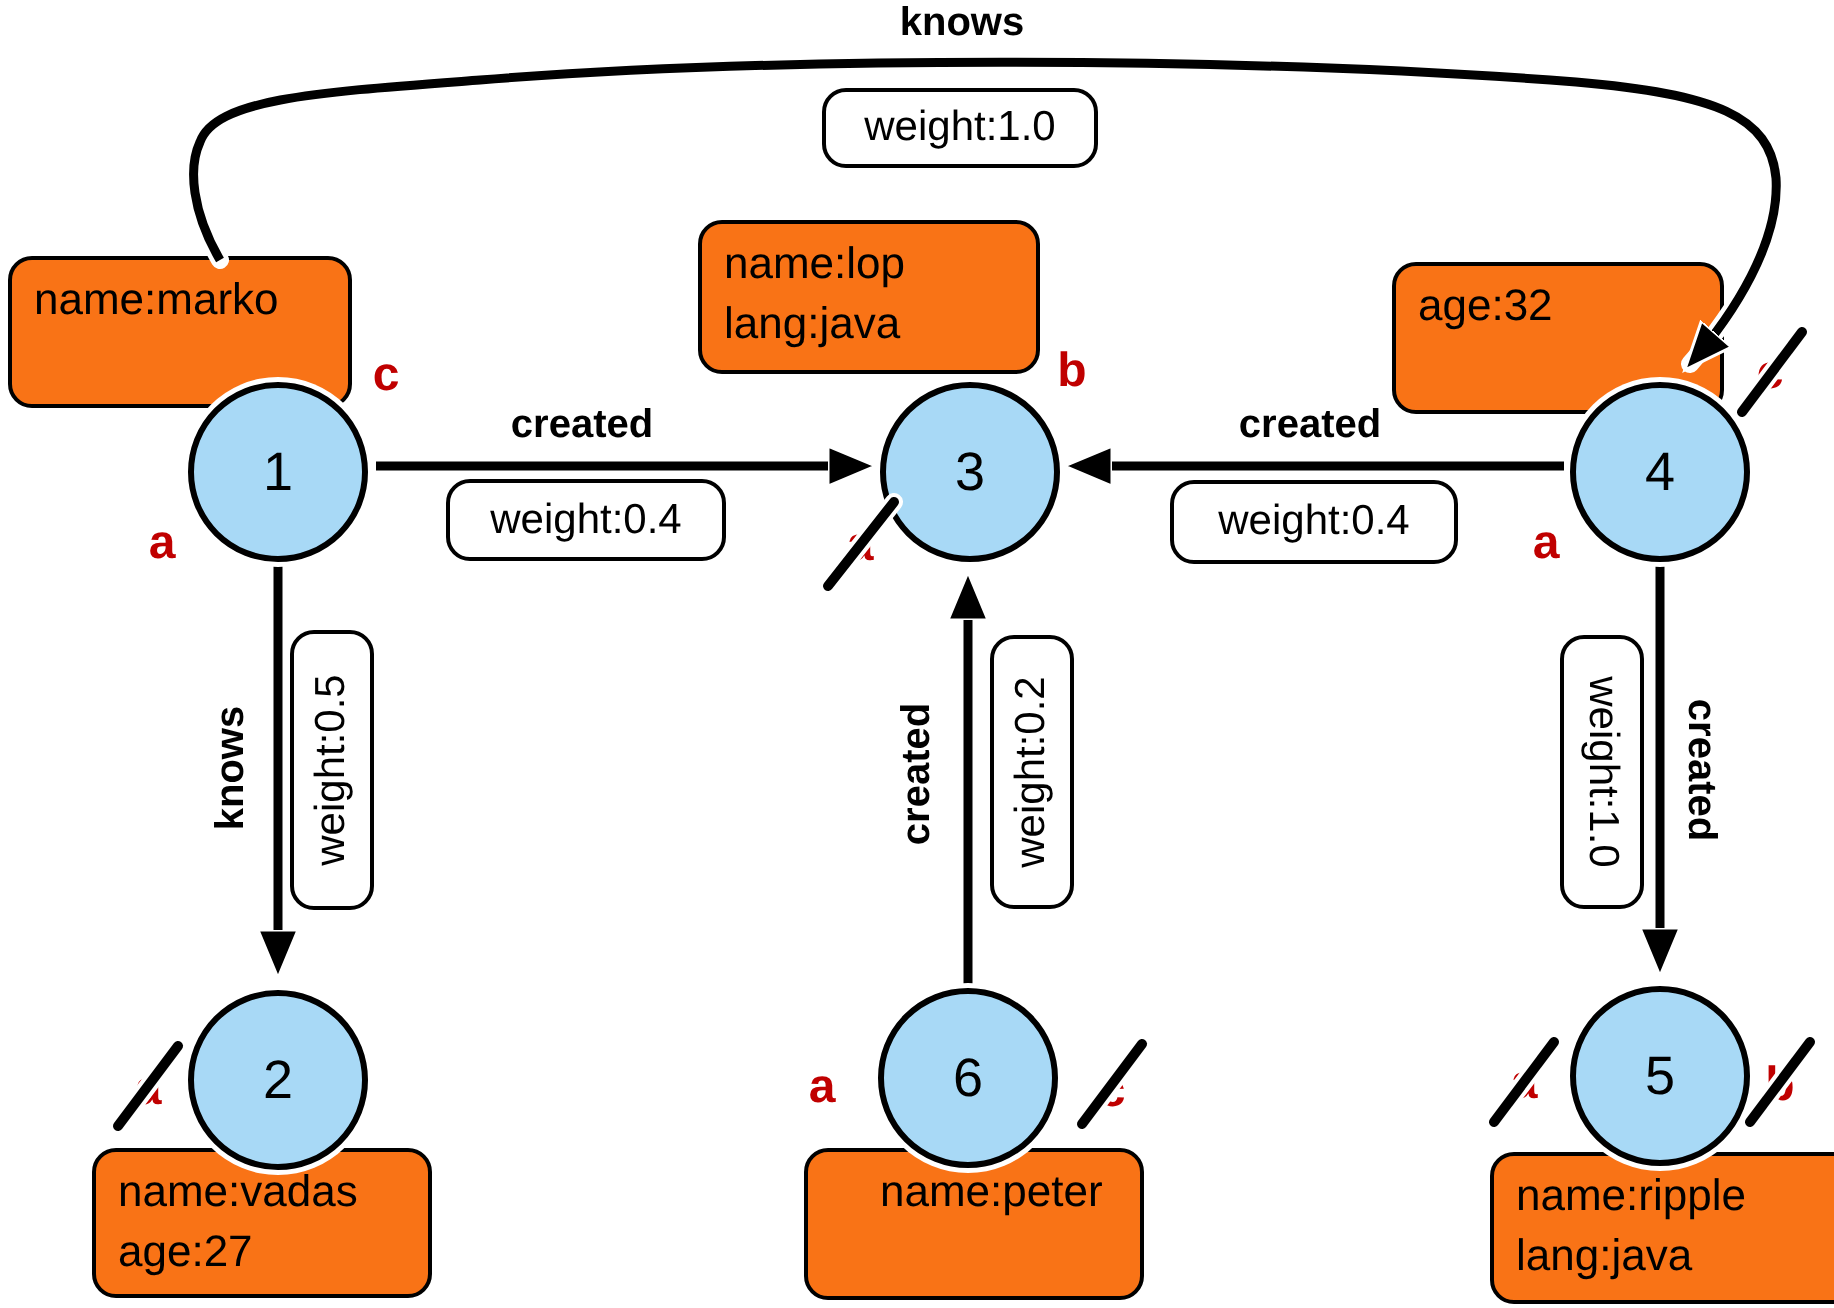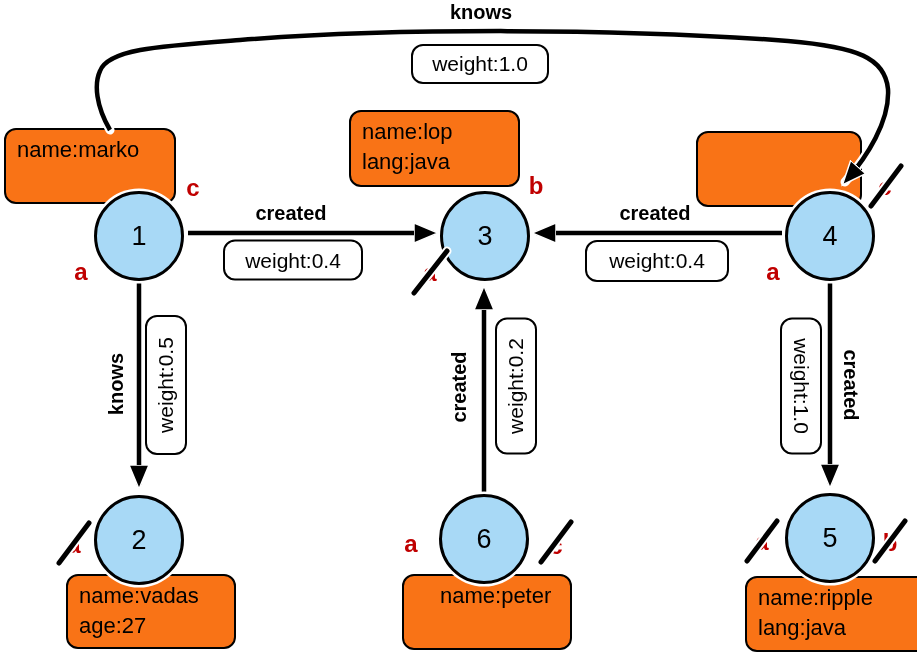--- a/index.html
+++ b/index.html
@@ -57,22 +57,23 @@
 <div id="canvas">
 
   <div class="pbox" style="left:4px; top:128px; width:172px; height:76px;">
     <div>name:marko</div>
   </div>
   <div class="pbox" style="left:349px; top:110px; width:171px; height:77px;">
     <div>name:lop</div>
     <div>lang:java</div>
   </div>
   <div class="pbox" style="left:696px; top:131px; width:166px; height:76px;">
+    <div>age:32</div>
   </div>
-  <div class="pbox" style="left:66px; top:574px; width:170px; height:75px;">
+  <div class="pbox" style="left:46px; top:574px; width:170px; height:75px;">
     <div>name:vadas</div>
     <div>age:27</div>
   </div>
   <div class="pbox" style="left:402px; top:574px; width:170px; height:76px;padding-left:36px;">
     <div>name:peter</div>
   </div>
   <div class="pbox" style="left:745px; top:576px; width:200px; height:76px;">
     <div>name:ripple</div>
     <div>lang:java</div>
   </div>

